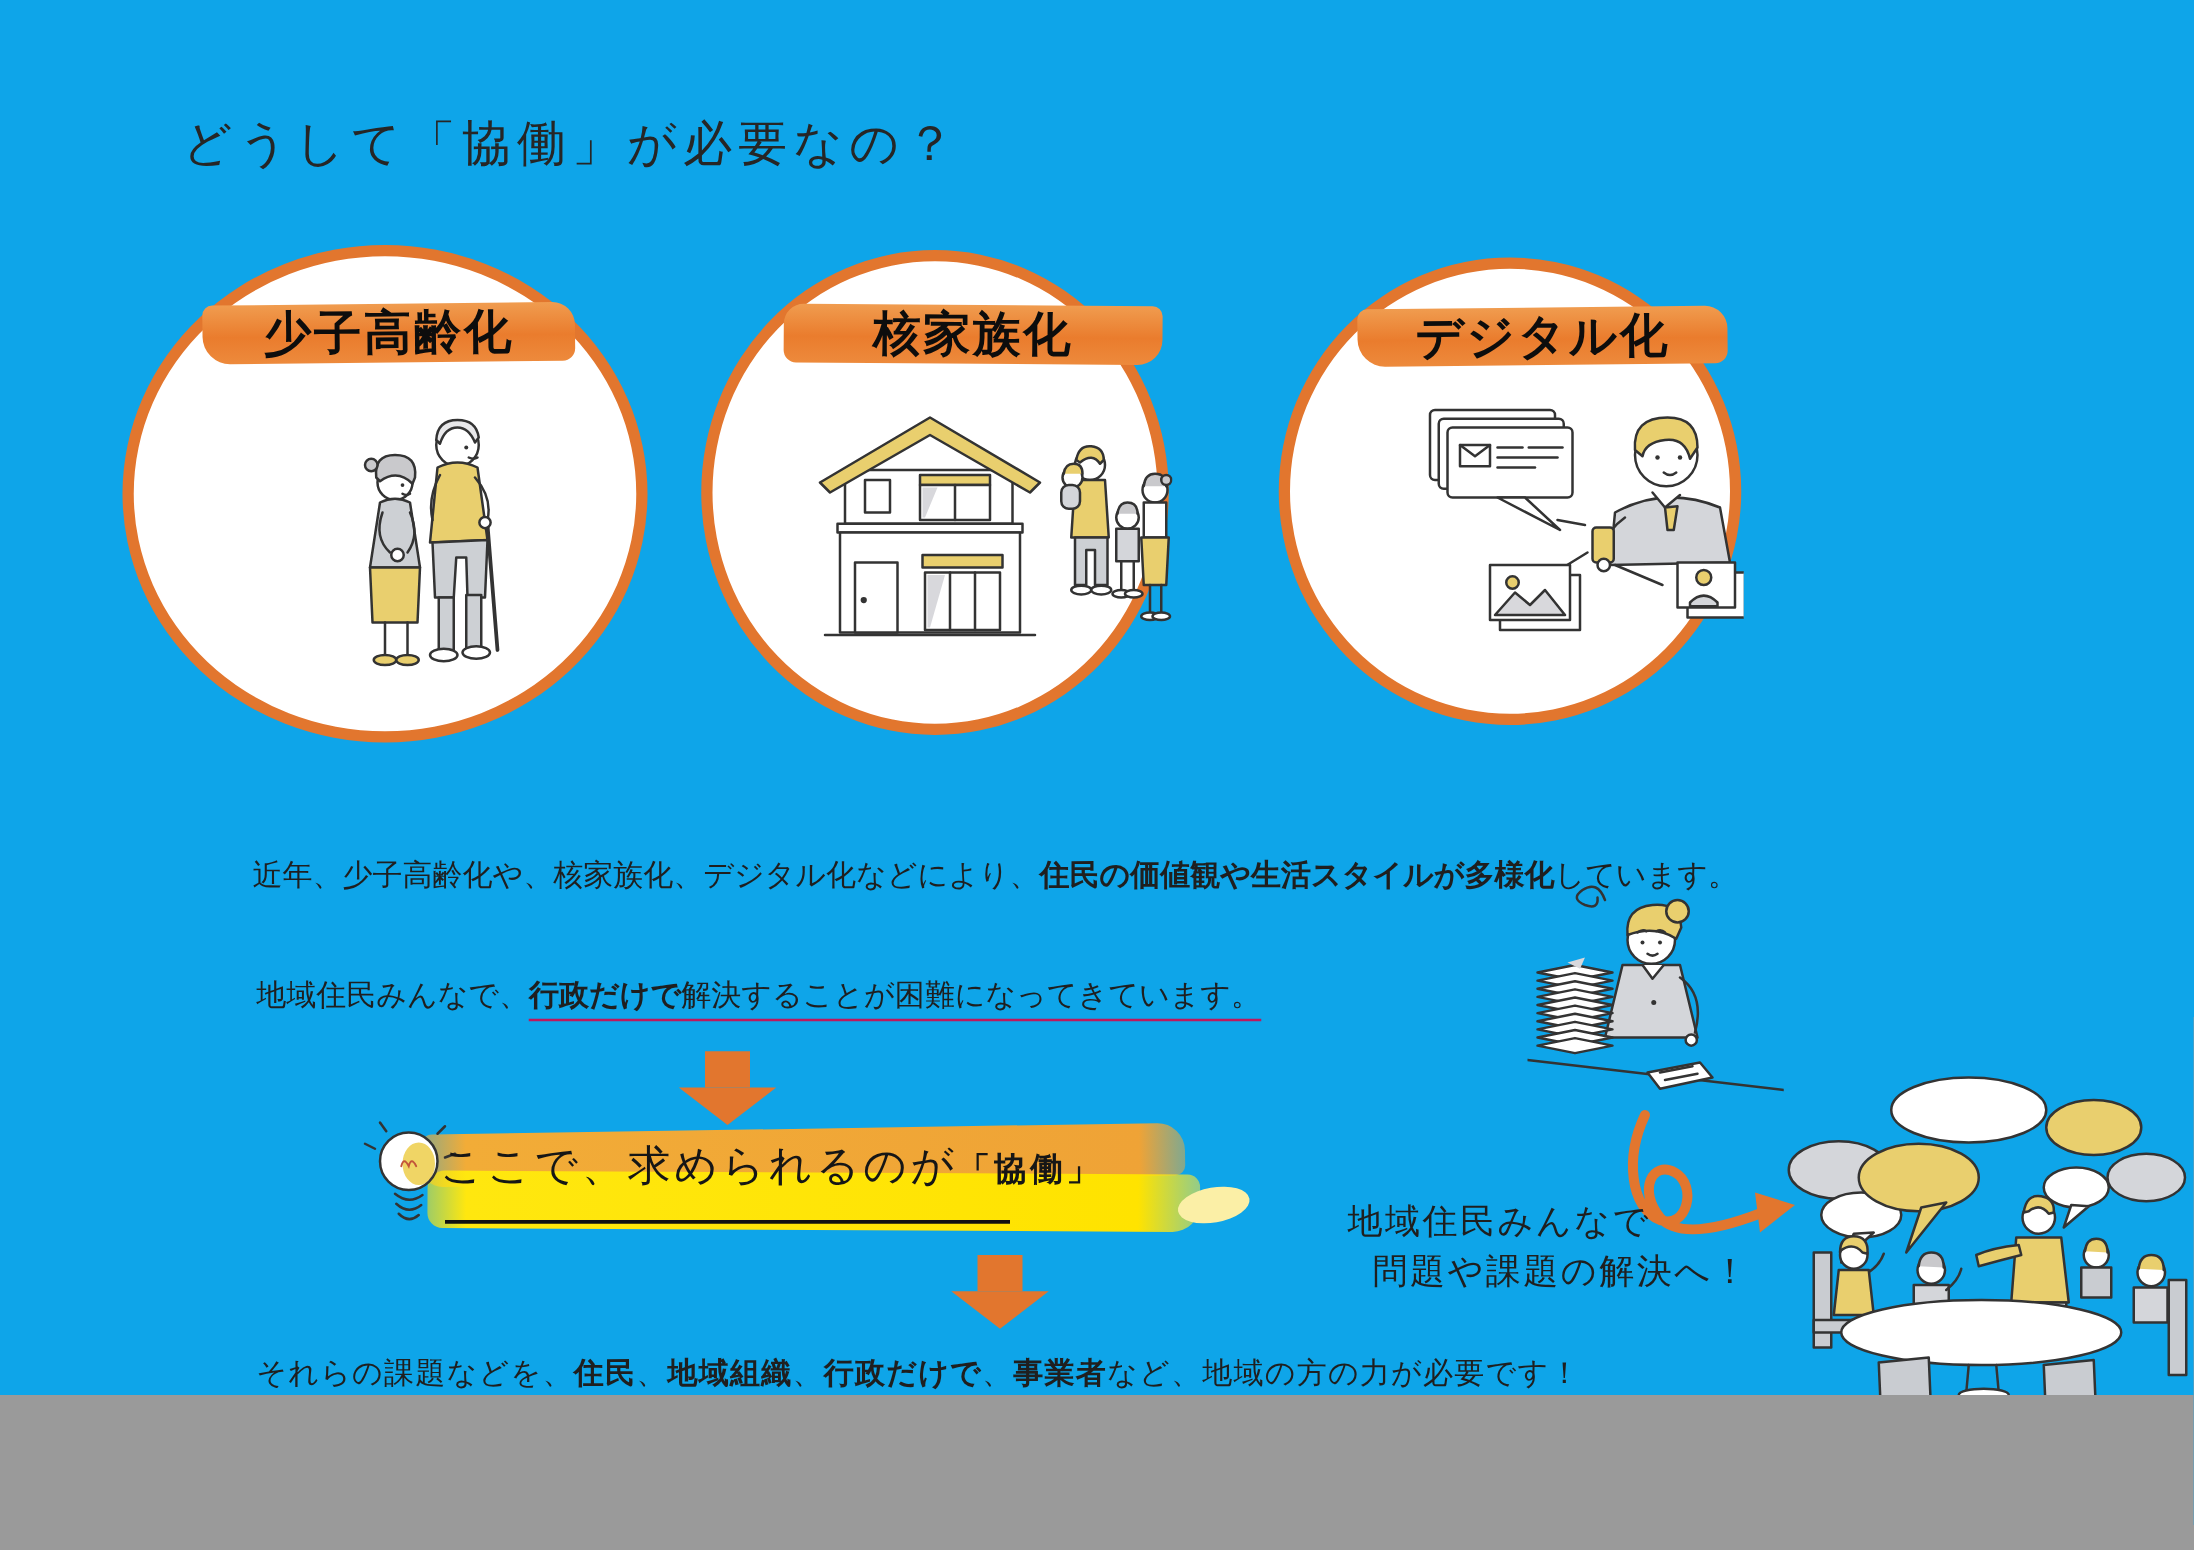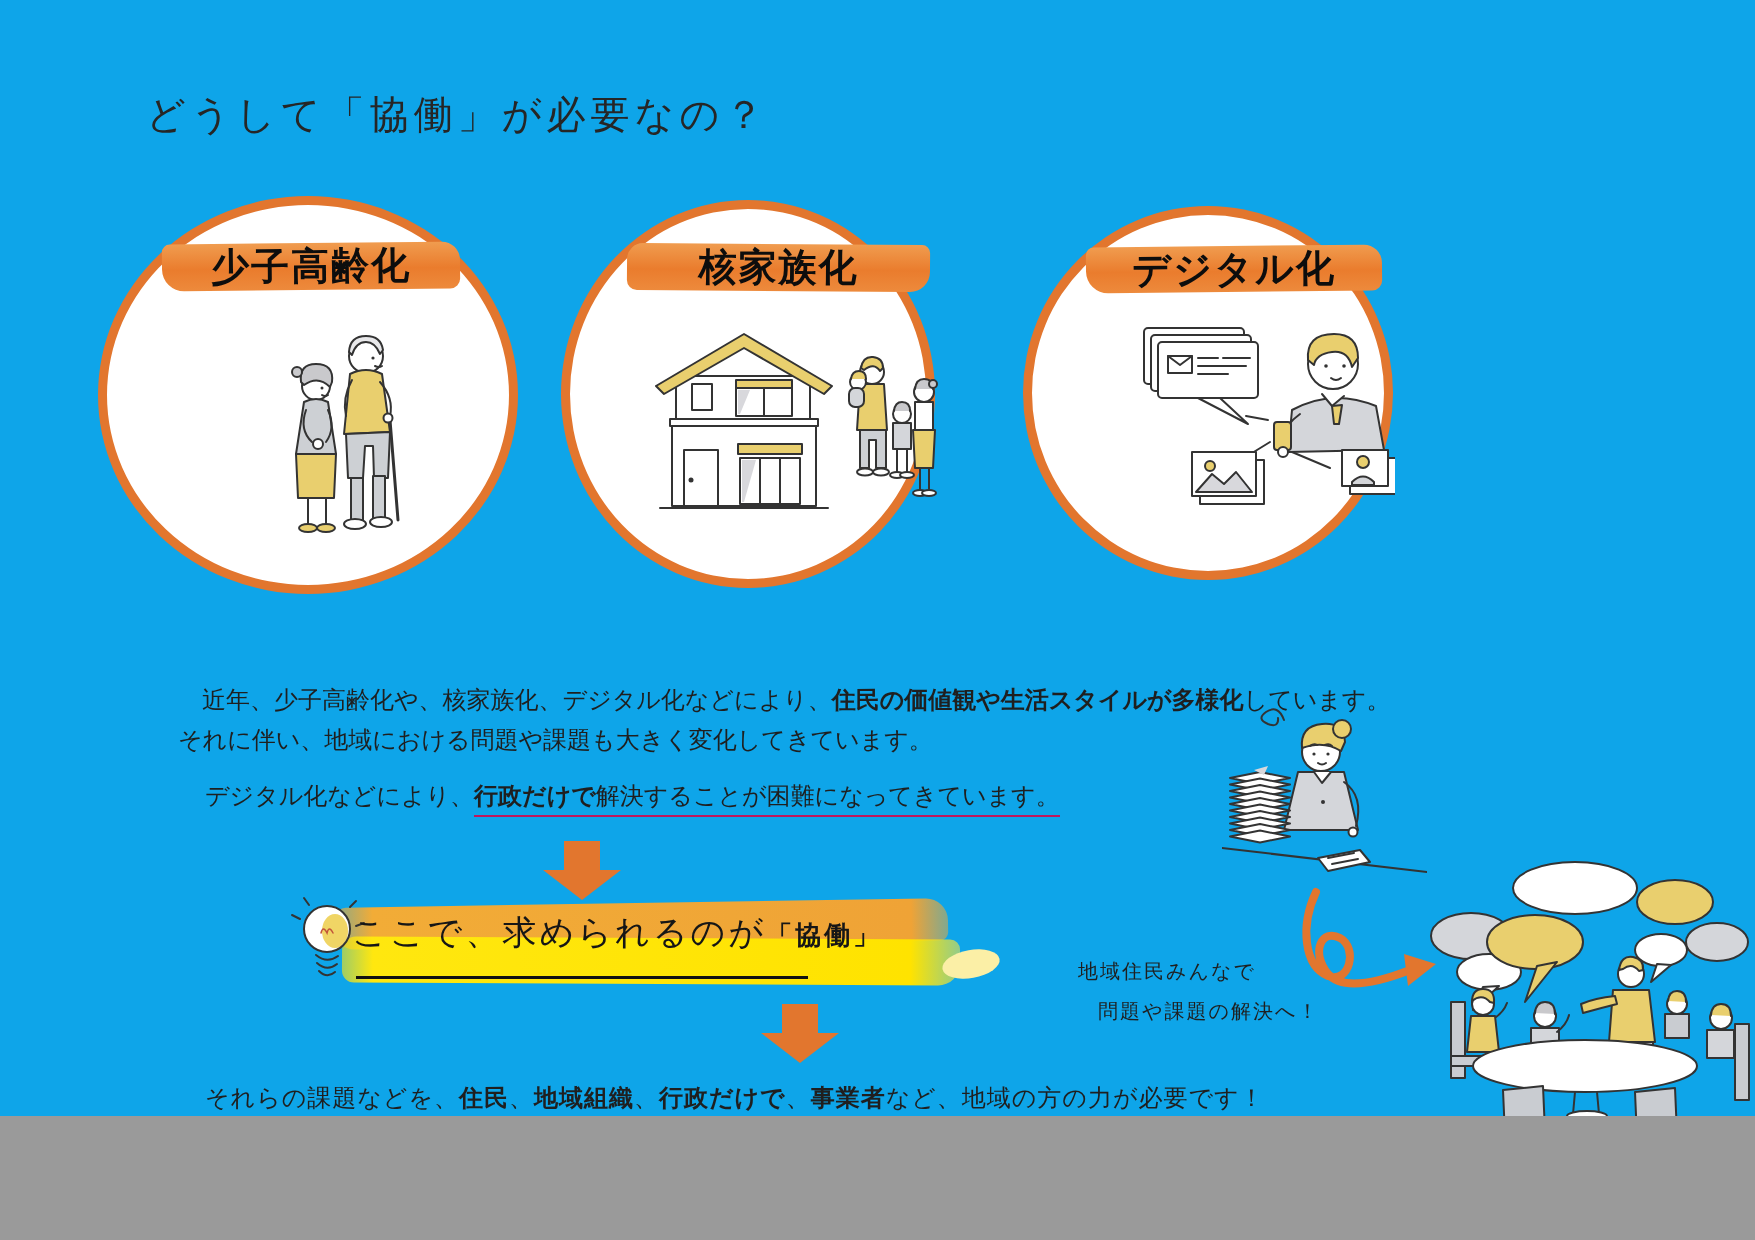--- a/index.html
+++ b/index.html
@@ -21,21 +21,21 @@
   .arrow-down .head{width:0;height:0;border-left:39px solid transparent;border-right:39px solid transparent;border-top:30px solid #E2762E;}
   .band{position:absolute;}
   .band-amber{background:linear-gradient(90deg,rgba(242,172,55,.55),#F2AC37 6%,#EFA336 94%,rgba(242,172,55,.5));
               border-radius:10px 22px 8px 18px;transform:rotate(-0.9deg);}
   .band-yellow{background:linear-gradient(90deg,rgba(255,231,15,.6),#FFE70F 5%,#FFE300 92%,rgba(255,236,60,.55));
                border-radius:14px 10px 22px 12px;transform:rotate(0.3deg);}
   .band-tail{background:#FBEFA6;border-radius:50%;transform:rotate(-10deg);}
   .hl-text{position:absolute;font-size:34px;letter-spacing:3px;white-space:nowrap;color:#161616;}
   .hl-text b{font-size:26px;font-weight:900;}
   .hl-underline{position:absolute;background:#111;}
-  .caption{position:absolute;font-size:20px;letter-spacing:2px;white-space:nowrap;}
+  .caption{position:absolute;font-size:28px;letter-spacing:2px;white-space:nowrap;}
   .conclusion{position:absolute;font-size:24px;letter-spacing:1px;white-space:nowrap;
               border-bottom:3px solid #4d4d4d;padding:0 10px 10px 2px;}
   .conclusion b{font-weight:700;text-align:center;}
   svg{display:block;}
 </style>
 </head>
 <body>
 
 <div class="canvas">
 
@@ -169,25 +169,24 @@
       <path d="M56,174 l16,-18 l12,10 l12,-12 l16,20 z" fill="#D8D8DC"></path>
       <rect x="210" y="140" width="46" height="36" fill="#fff"></rect>
       <rect x="202" y="132" width="46" height="36" fill="#fff"></rect>
       <circle cx="223" cy="144" r="6" fill="#E9CF6E"></circle>
       <path d="M212,164 q11,-11 22,0 l0,3 l-22,0 z" fill="#D4D6DA"></path>
     </g>
   </svg>
 
   <div class="body-text" style="left:178px;top:680px;">
     <div><span>　近年、少子高齢化や、核家族化、デジタル化などにより、</span><b>住民の価値観や生活スタイルが多様化</b><span>しています。</span></div>
-    <div><span>それに伴い、地域における問題や課題も大きく変化してきています。</span></div>
   </div>
 
   <div class="body-text" style="left:205px;top:776px;">
-    <span>デジタル化などにより、</span><span class="u-dark"><b>行政だけで</b><span>解決することが困難になってきています。</span></span>
+    <span>地域住民みんなで、</span><span class="u-dark"><b>行政だけで</b><span>解決することが困難になってきています。</span></span>
   </div>
 
   <div class="arrow-down" style="left:543px;top:841px;">
     <div class="stem"></div>
       <div class="head"></div>
   </div>
 
   <div class="band band-amber" style="left:336px;top:903px;width:612px;height:42px;"></div>
   <div class="band band-yellow" style="left:342px;top:938px;width:618px;height:46px;"></div>
   <div class="band band-tail" style="left:942px;top:950px;width:58px;height:28px;"></div>

